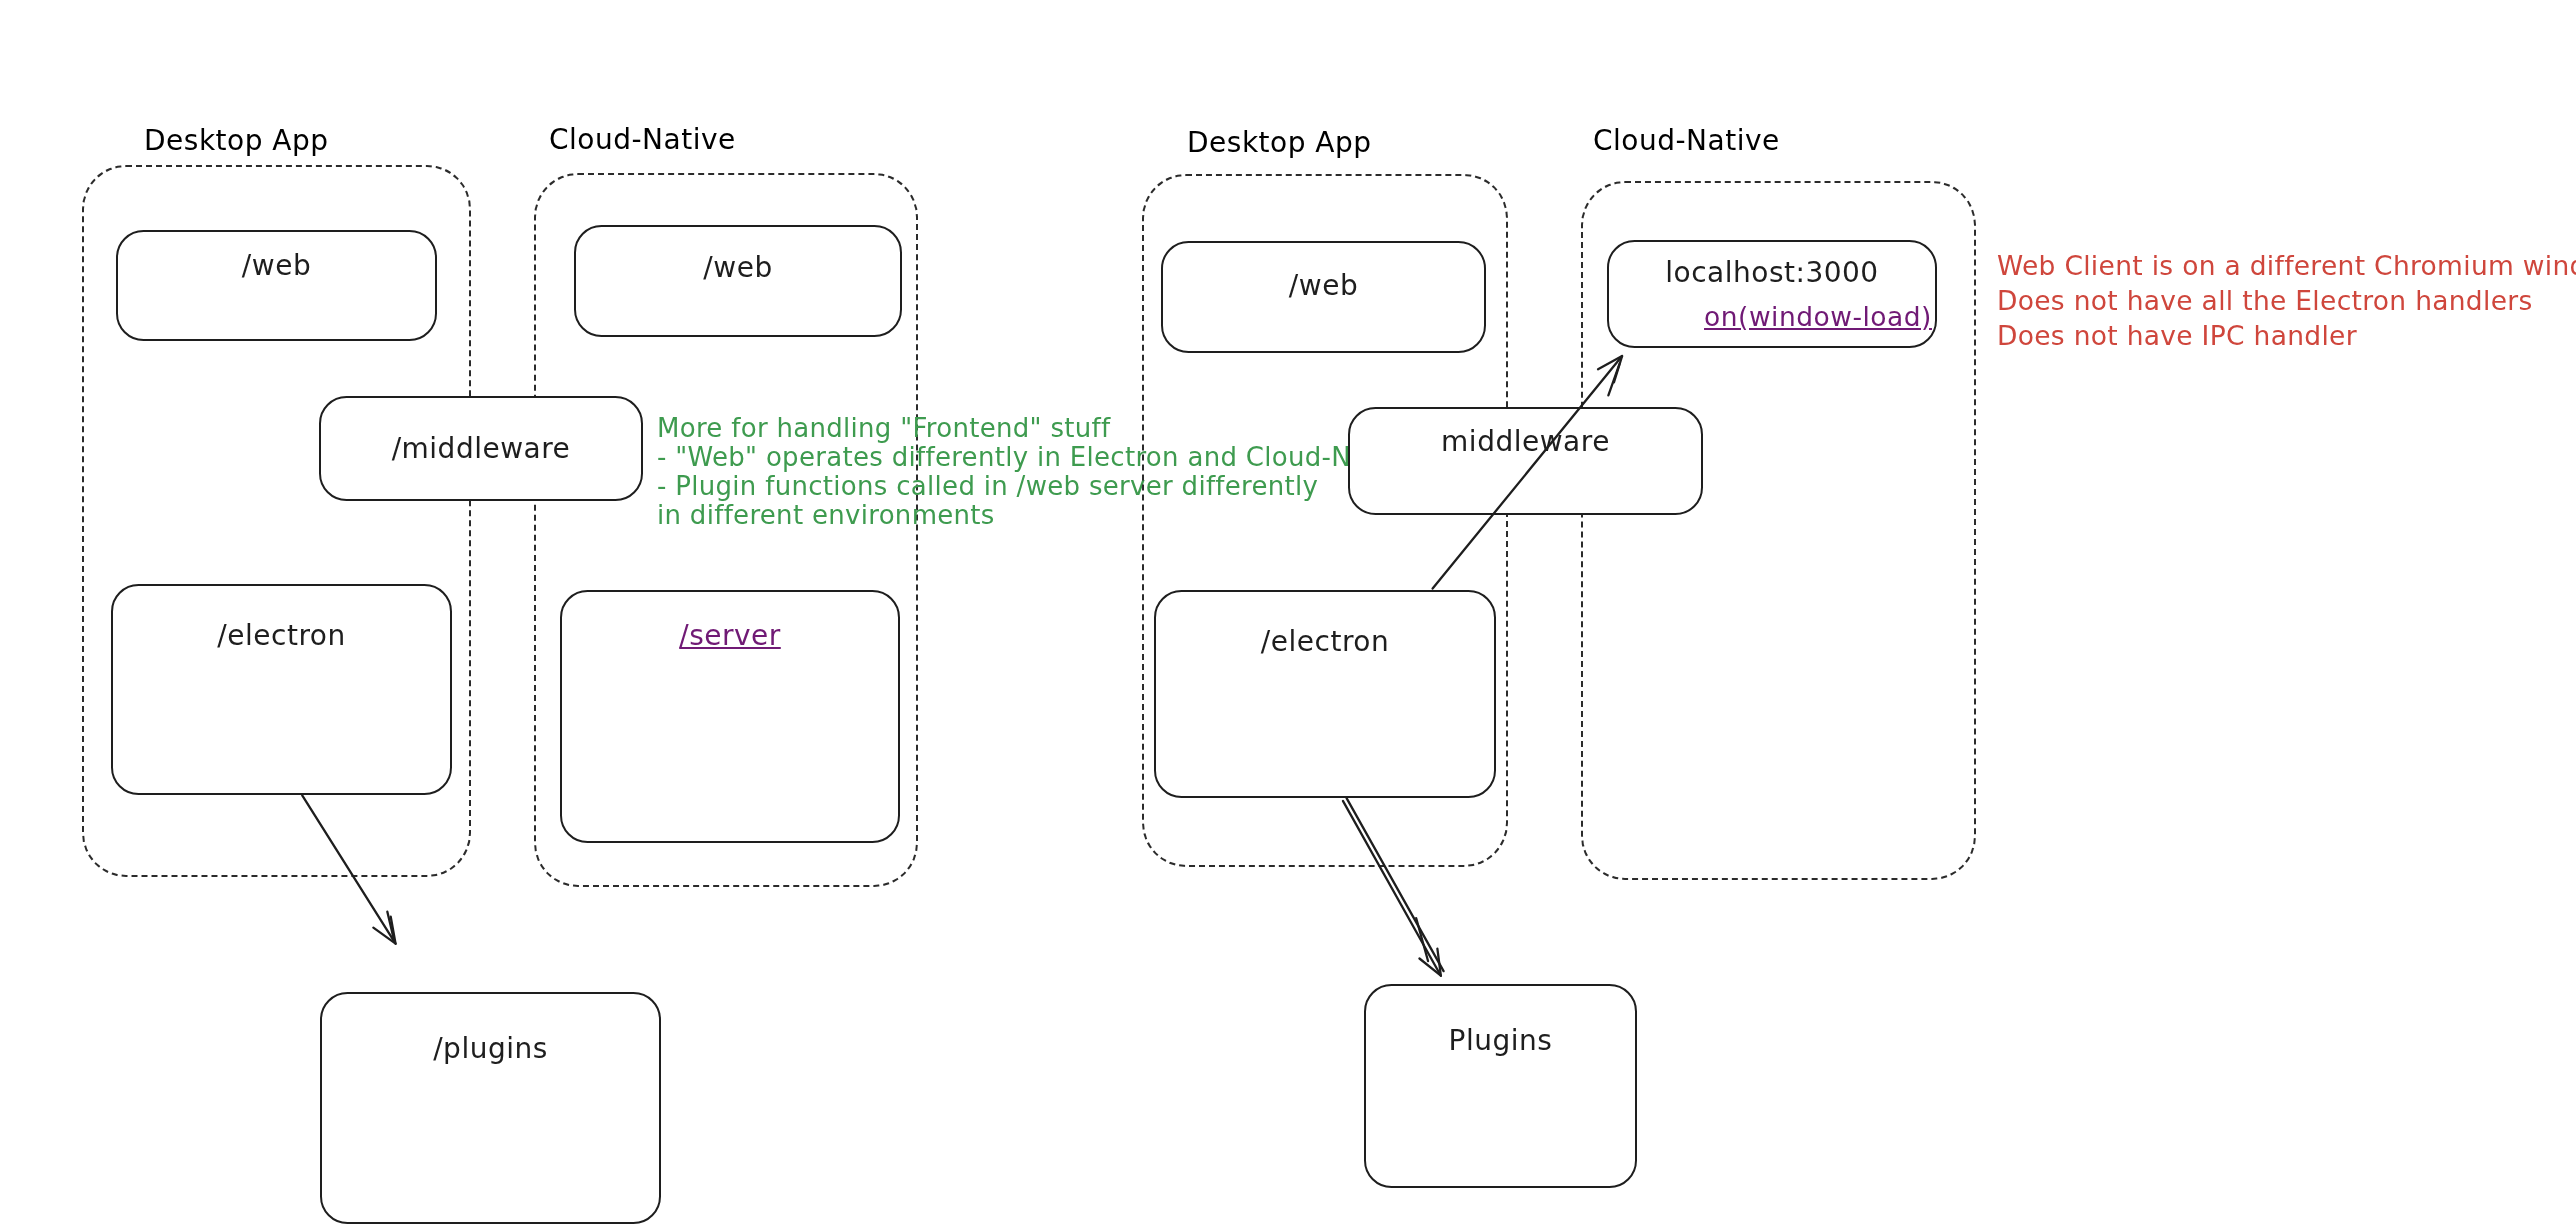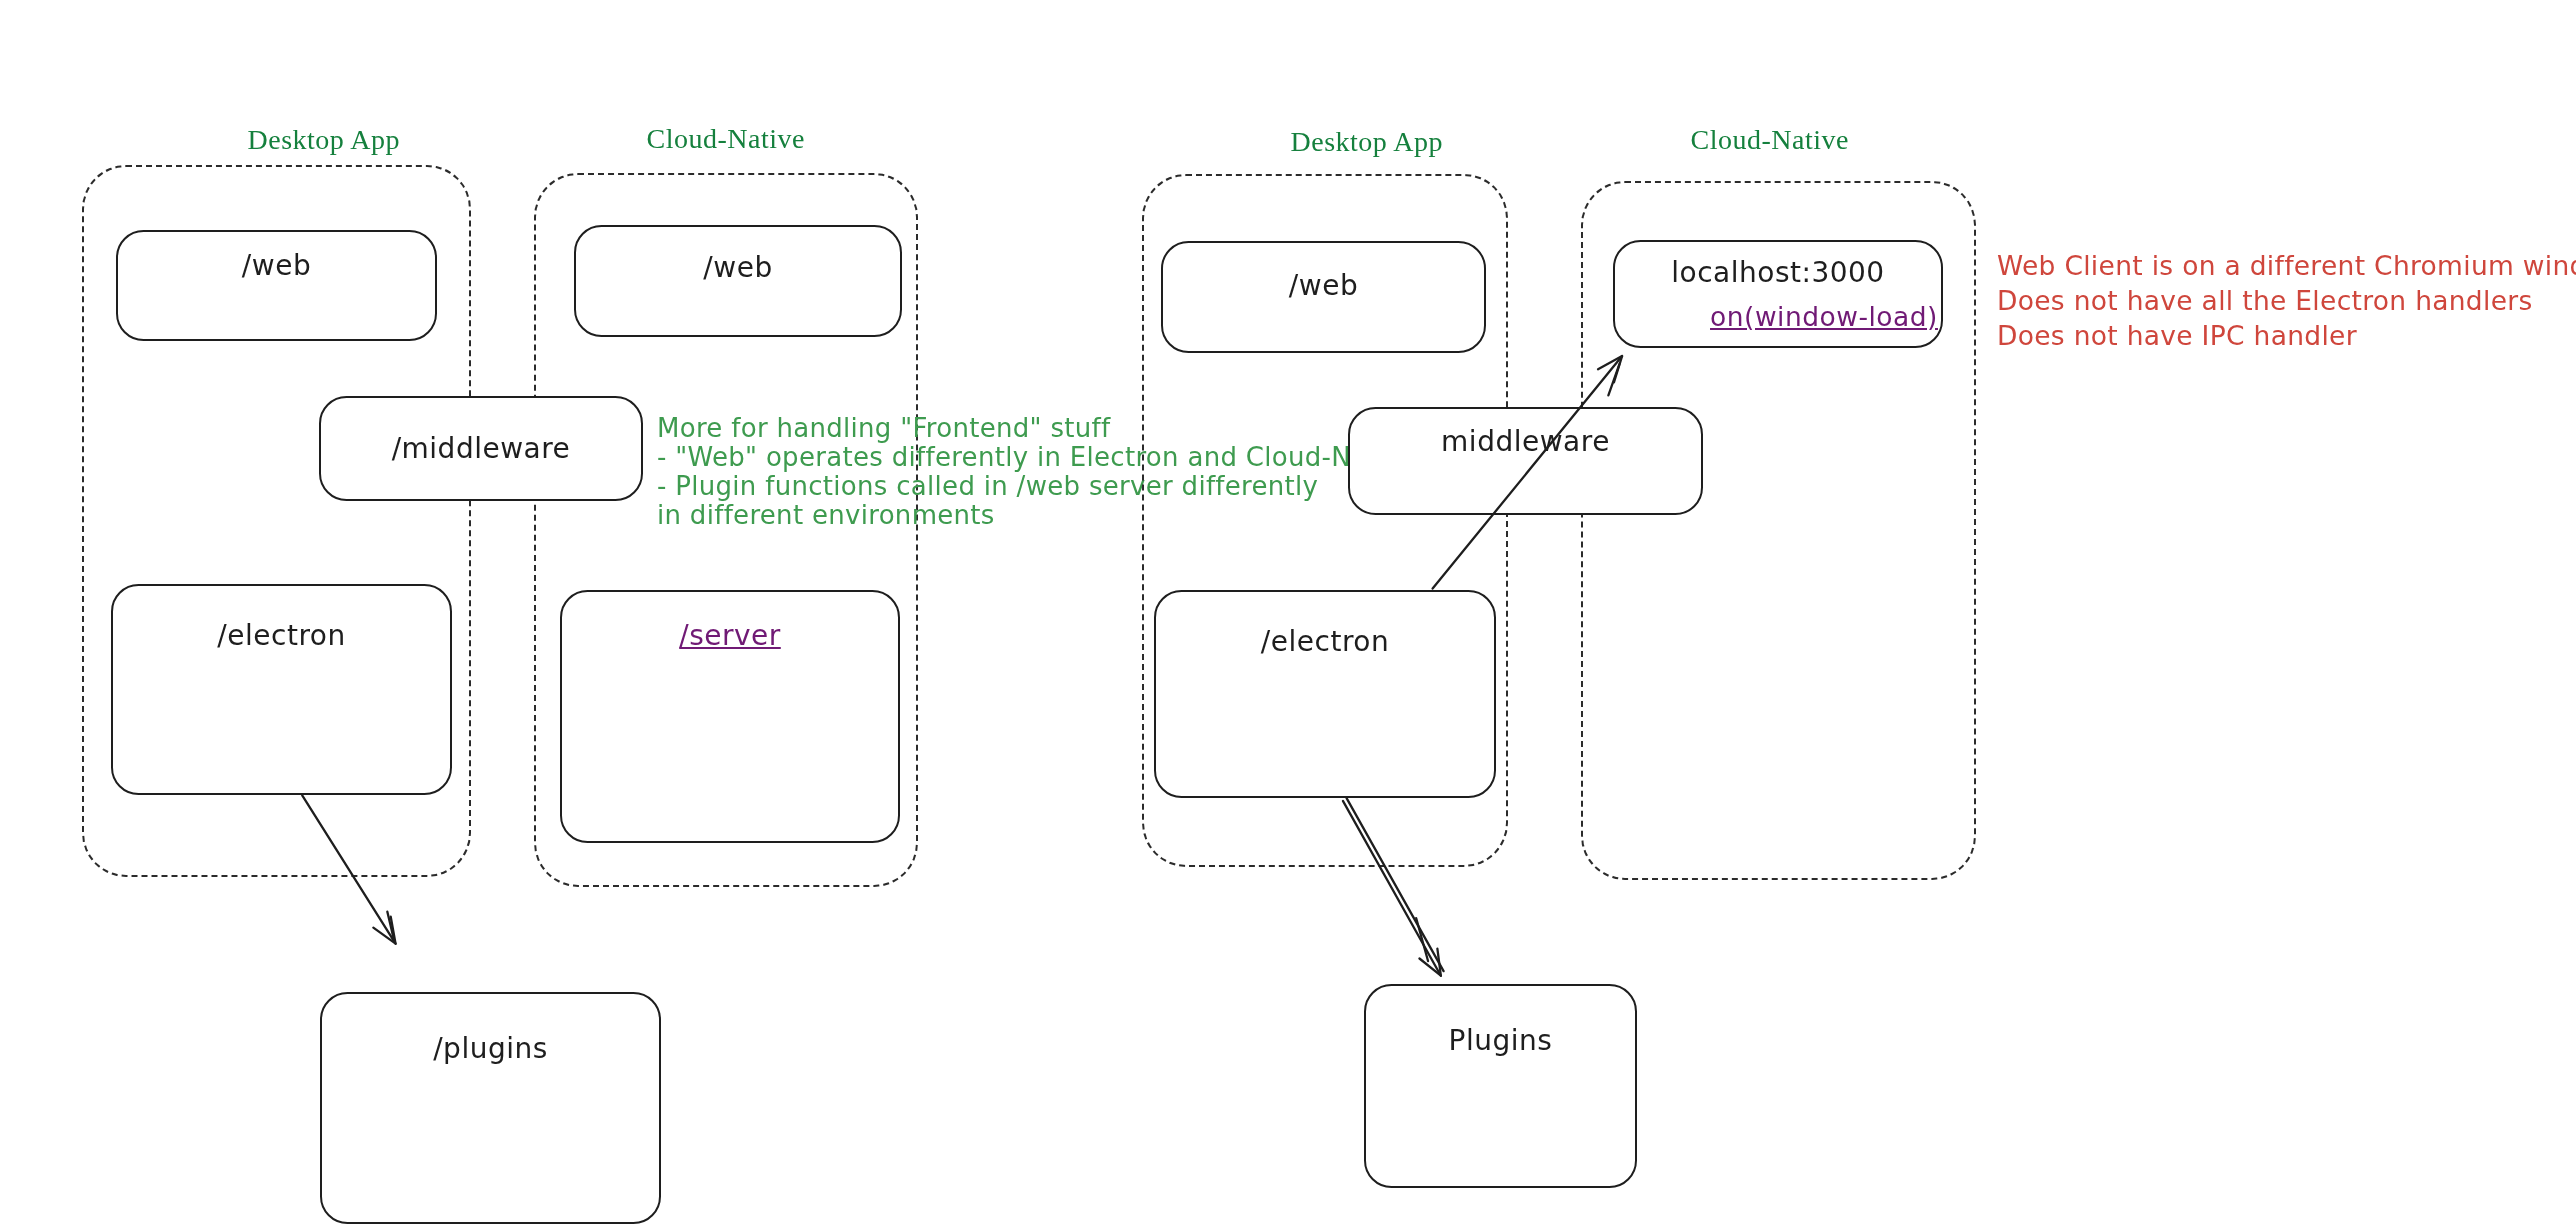--- a/index.html
+++ b/index.html
@@ -12,26 +12,25 @@
     width: 2576px;
     height: 1232px;
     background: #ffffff;
     font-family: "DejaVu Sans", sans-serif;
     color: #1e1e1e;
     overflow: hidden;
   }
   .title {
     position: absolute;
     width: 256px;
-    text-align: right;
+    text-align: left;
     font-size: 28px;
     letter-spacing: 0.5px;
-    color: #15803d;
+    color: #000000;
     white-space: nowrap;
-    font-family: Liberation Serif, serif;
   }
   .group {
     position: absolute;
     border: 2.3px dashed #2b2b2b;
     border-radius: 44px;
     box-sizing: border-box;
     background: transparent;
   }
   .node {
     position: absolute;
@@ -76,21 +75,21 @@
   #group-r-cloud   { left: 1581px; top: 181px; width: 395px; height: 699px; }
 
   
   #node-l-web-desktop { left: 116px;  top: 230px;  width: 321px; height: 111px; padding-top: 17.4px; }
   #node-l-web-cloud   { left: 574px;  top: 225px;  width: 328px; height: 112px; padding-top: 24px; }
   #node-l-middleware  { left: 319px;  top: 396px;  width: 324px; height: 105px; padding-top: 34px; }
   #node-l-electron    { left: 111px;  top: 584px;  width: 341px; height: 211px; padding-top: 33px; }
   #node-l-server      { left: 560px;  top: 590px;  width: 340px; height: 253px; padding-top: 26.5px; }
   #node-l-plugins     { left: 320px;  top: 950px; width: 341px; height: 232px; padding-top: 38px; margin-top: 42px; }
   #node-r-web         { left: 1161px; top: 241px;  width: 325px; height: 112px; padding-top: 26px; }
-  #node-r-localhost   { left: 1607px; top: 240px;  width: 330px; height: 108px; padding-top: 13.7px; margin-left: 6px; }
+  #node-r-localhost   { left: 1607px; top: 240px;  width: 330px; height: 108px; padding-top: 13.7px; }
   #node-r-localhost .sub {
     position: absolute; left: 0; right: 0; top: 59px;
     padding-left: 92px; text-align: center; font-size: 26.5px;
   }
   #node-r-middleware  { left: 1348px; top: 407px;  width: 355px; height: 108px; padding-top: 16px; }
   #node-r-electron    { left: 1154px; top: 590px;  width: 342px; height: 208px; padding-top: 33px; }
   #node-r-plugins     { left: 1364px; top: 984px; width: 273px; height: 204px; padding-top: 38px; }
 
   
   #arrows {

